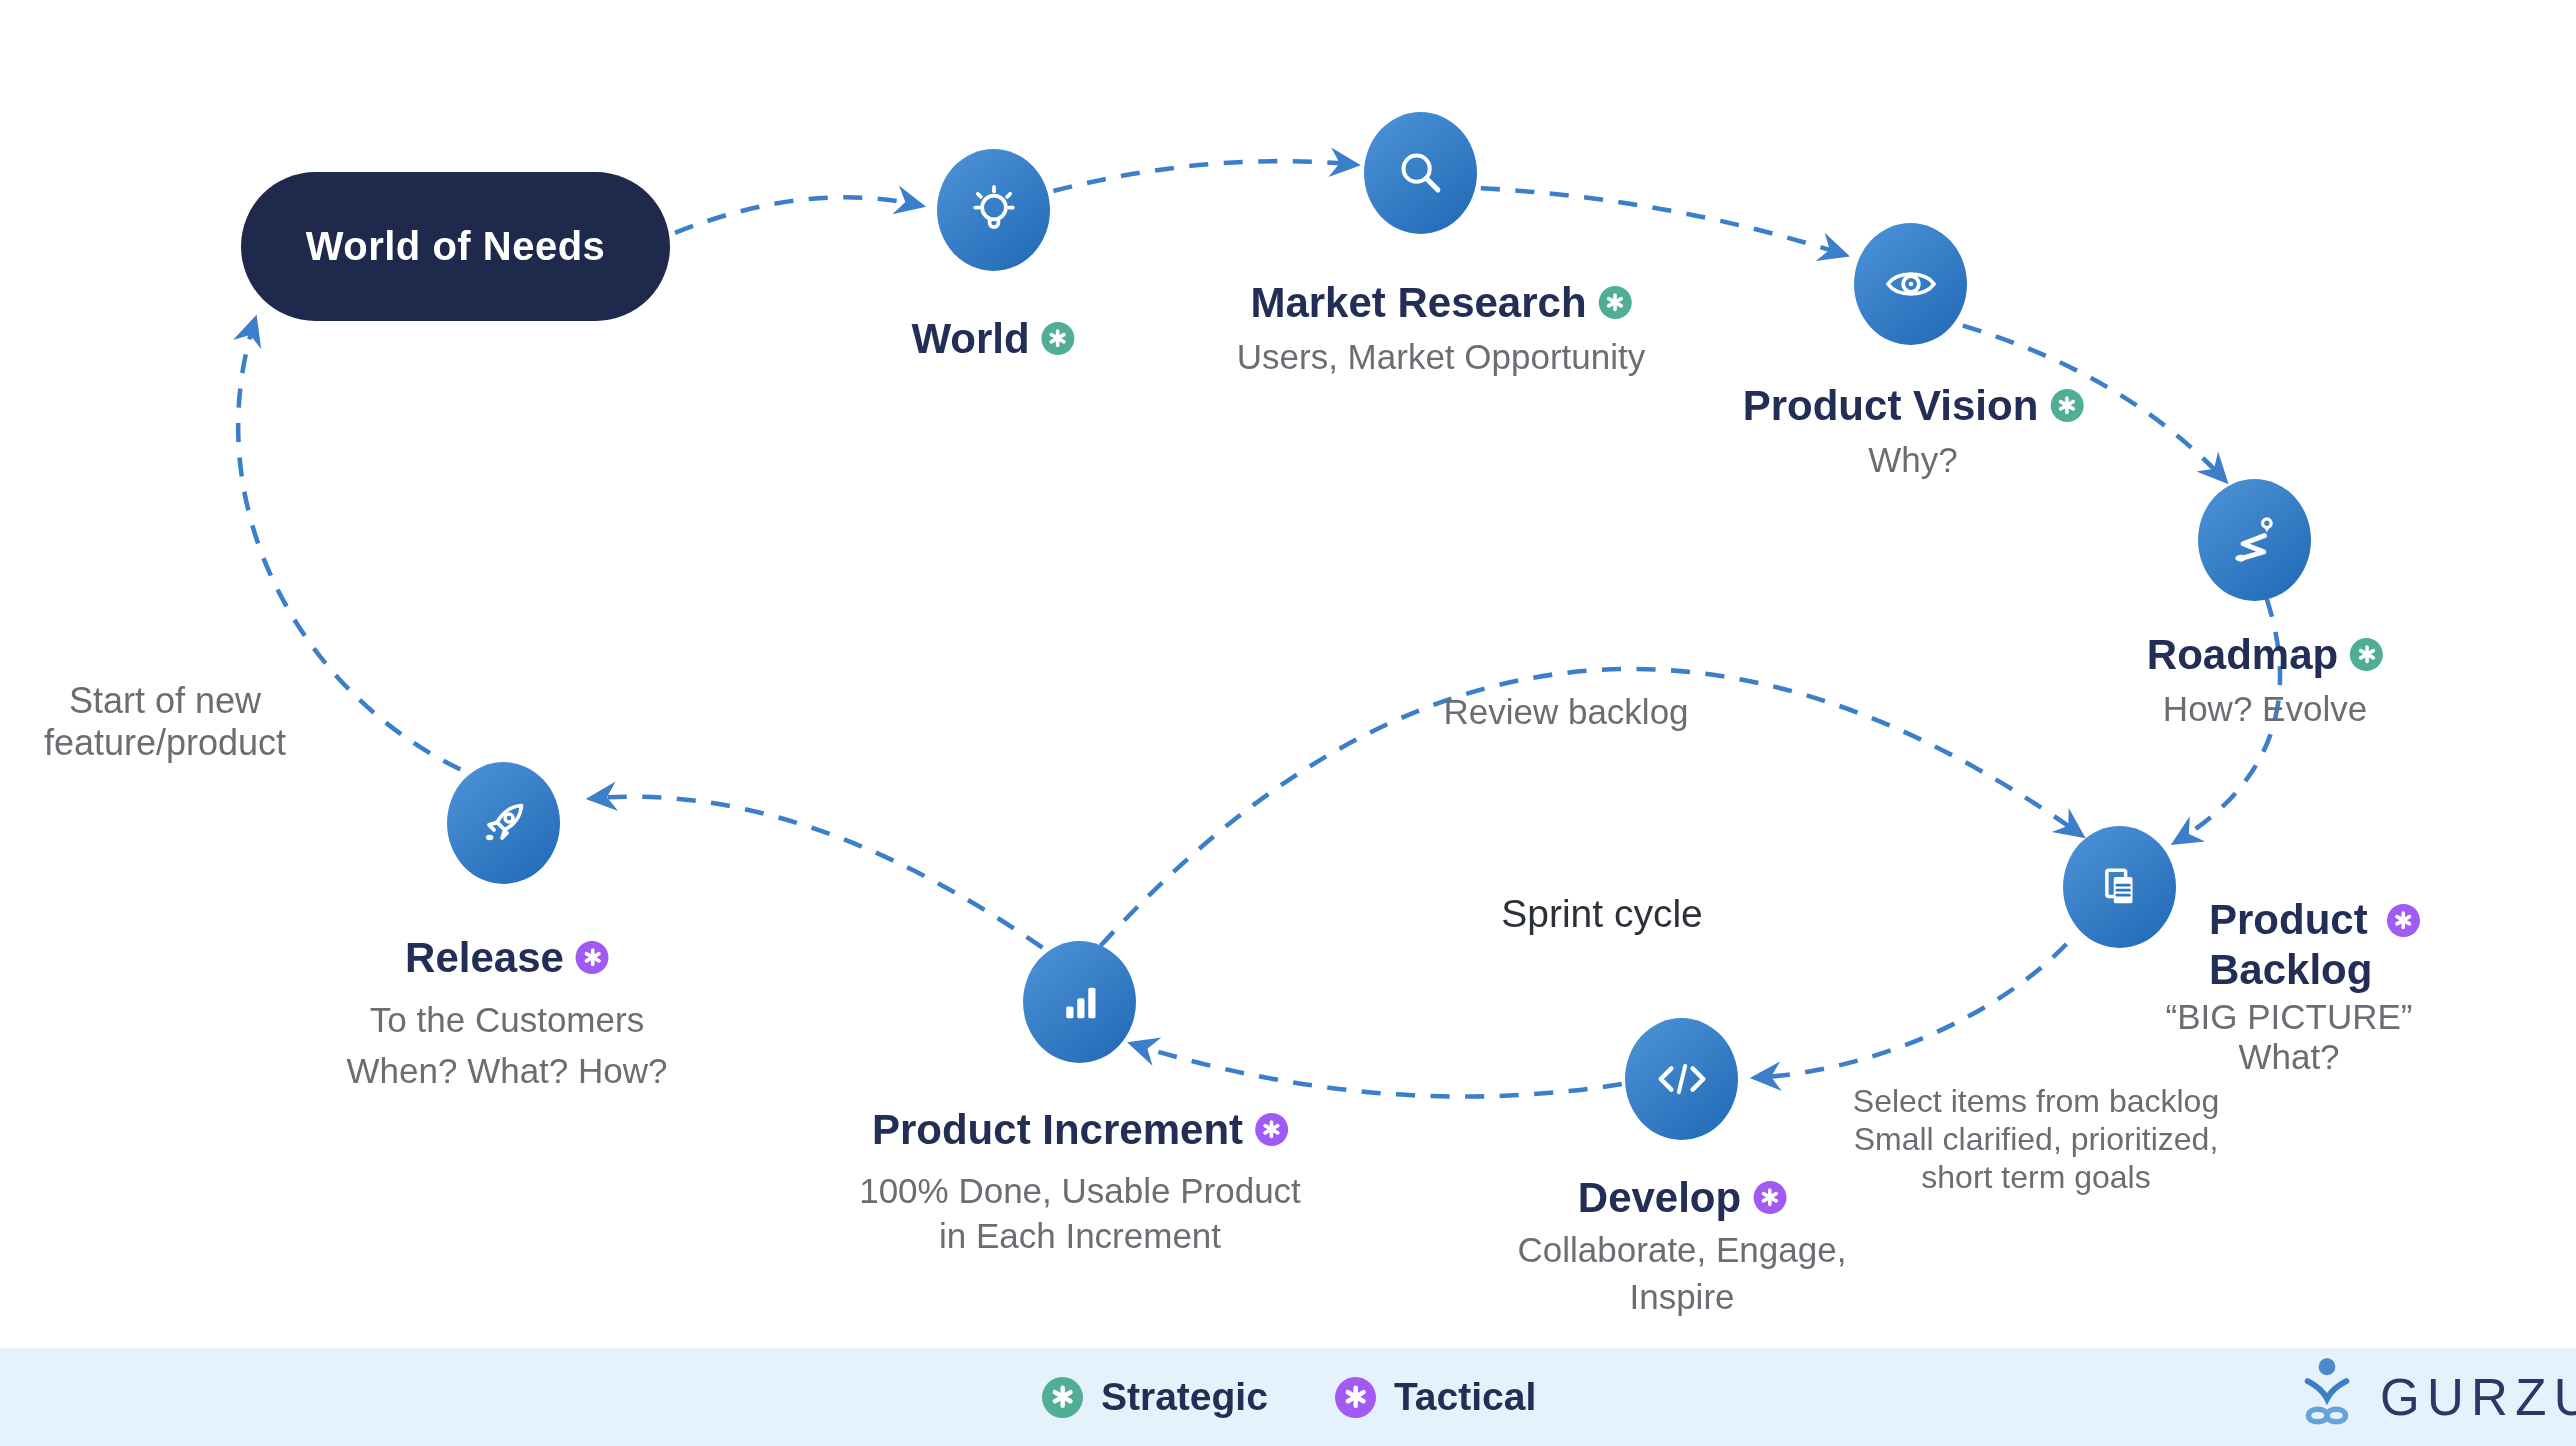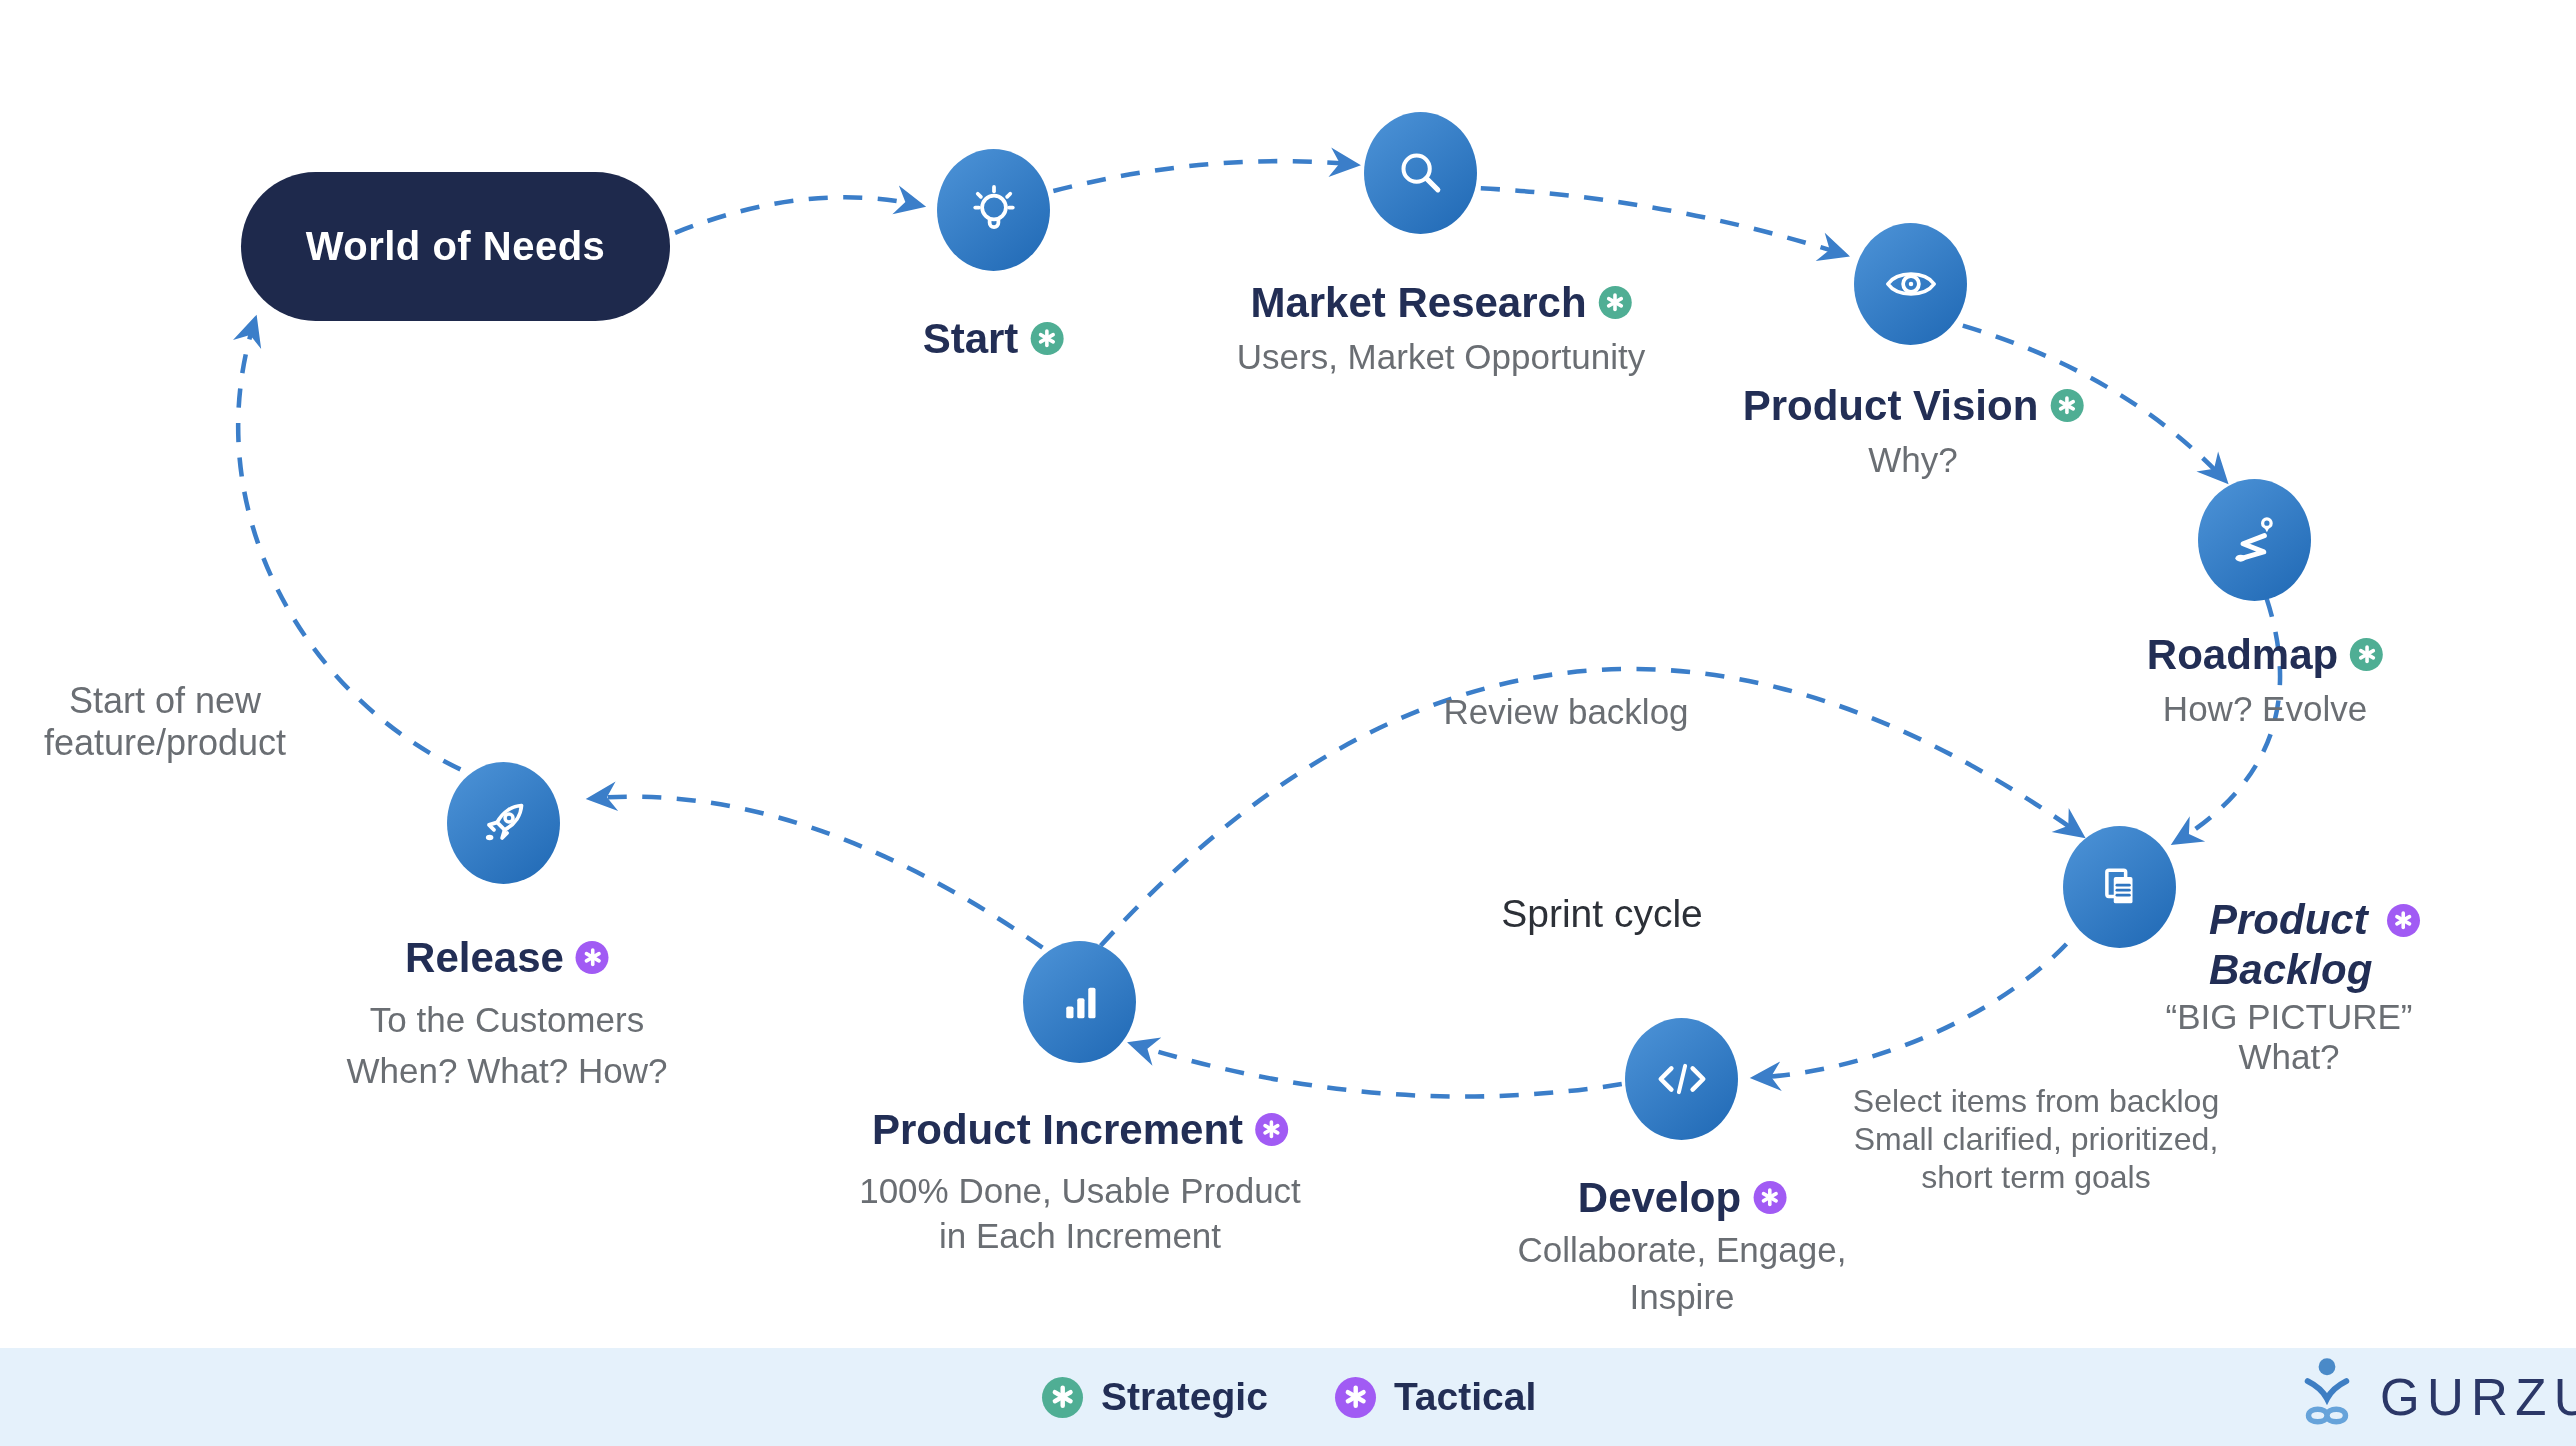--- a/index.html
+++ b/index.html
@@ -47,21 +47,21 @@
   #l-rm   { left:2265px; top:629px; }
   #l-dev  { left:1682px; top:1172px; }
   #l-dev .nsub { margin-top:3px; line-height:47px; }
   #l-pi   { left:1080px; top:1104px; }
   #l-pi .nsub { margin-top:12.7px; line-height:45px; }
   #l-rel  { left:507px;  top:932px; }
   #l-rel .nsub { margin-top:11px; line-height:51px; }
 
   
   #l-pb { position:absolute; left:2209px; top:895px; text-align:left; }
-  #l-pb .trow { justify-content:flex-start; align-items:flex-start; gap:14.6px;font-style:italic; }
+  #l-pb .trow { justify-content:flex-start; align-items:flex-start; gap:14.6px; }
   #l-pb .ntitle { white-space:pre-line; line-height:50px; }
   #l-pb .badge { margin-top:9px; }
   #sub-pb {
     position:absolute; left:2289px; top:997px; transform:translateX(-50%);
     text-align:center; font-size:35px; line-height:40px; color:var(--gray); white-space:pre-line;
   }
 
   
   .badge { border-radius:50%; display:inline-flex; align-items:center; justify-content:center; flex:none; }
   .badge svg { width:62%; height:62%; }
@@ -175,21 +175,21 @@
       <path d="M38 10 C30.5 10.5 23 15 18.5 23.5 L24.5 29.5 C33 25 37.5 17.5 38 10 Z" stroke-width="3" stroke-linejoin="round"></path>
       <circle cx="28" cy="20" r="3.2" stroke-width="2.8"></circle>
       <path d="M18.5 23.5 L12 25.5 L16 29.5" stroke-width="3" stroke-linecap="round" stroke-linejoin="round"></path>
       <path d="M24.5 29.5 L22.5 36 L26.5 32" stroke-width="3" stroke-linecap="round" stroke-linejoin="round"></path>
       <ellipse cx="12.5" cy="35.5" rx="3" ry="2.2" fill="#fff" stroke="none"></ellipse>
     </svg>
   </div>
 
   <div class="nlabel" id="l-idea">
     <div class="trow">
-      <span class="ntitle">Start</span>
+      <span class="ntitle">World</span>
       <span class="badge sm strategic">
           <svg viewBox="0 0 24 24">
             <g stroke="#fff" stroke-width="4.2" stroke-linecap="round">
               <line x1="12" y1="3.5" x2="12" y2="20.5"></line>
               <line x1="4.6" y1="7.75" x2="19.4" y2="16.25"></line>
               <line x1="4.6" y1="16.25" x2="19.4" y2="7.75"></line>
             </g>
           </svg>
         </span>
     </div>

